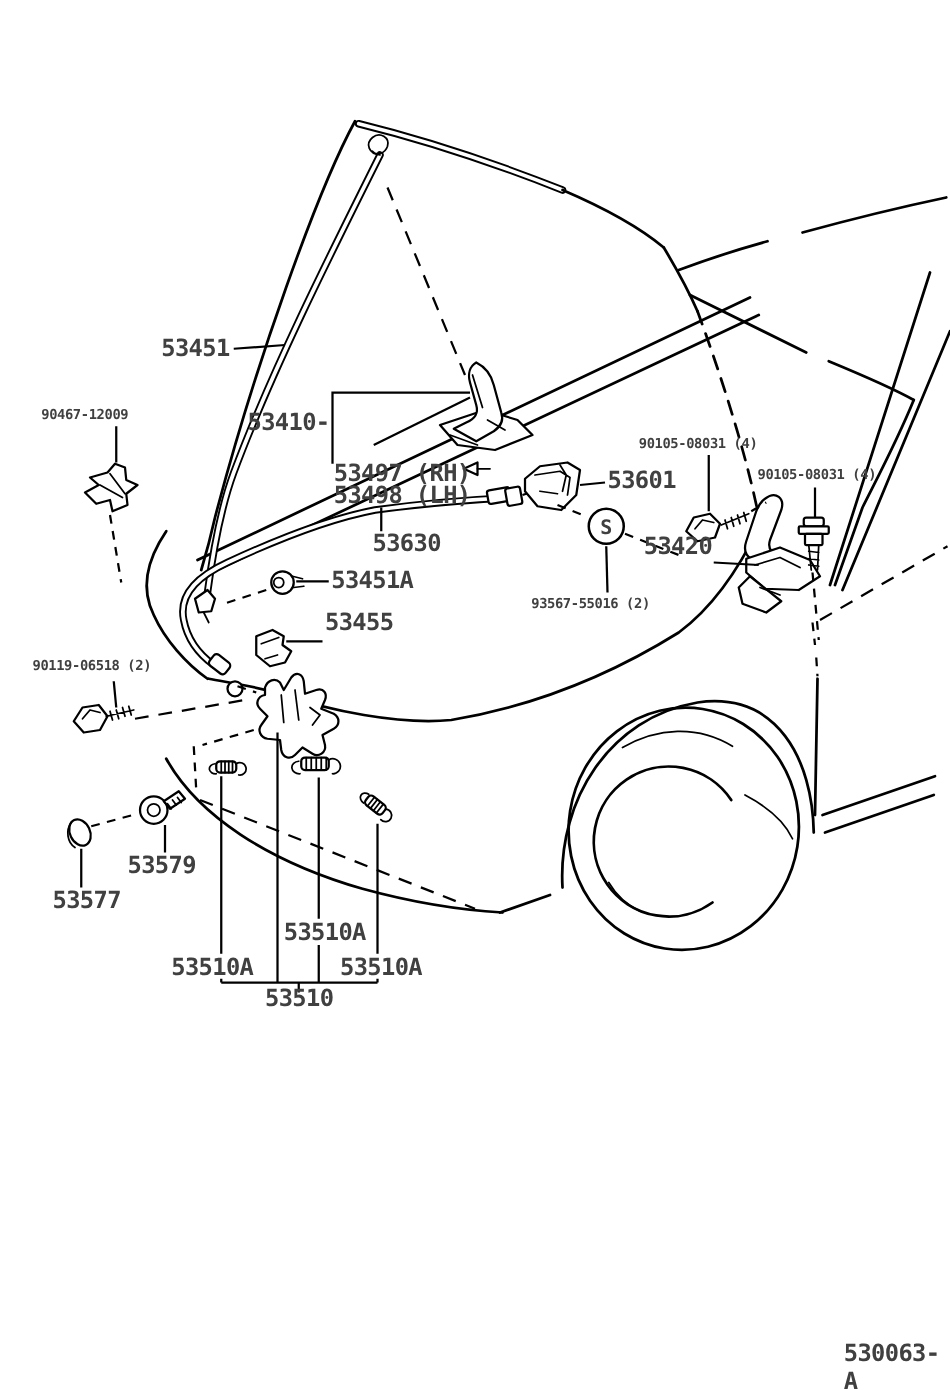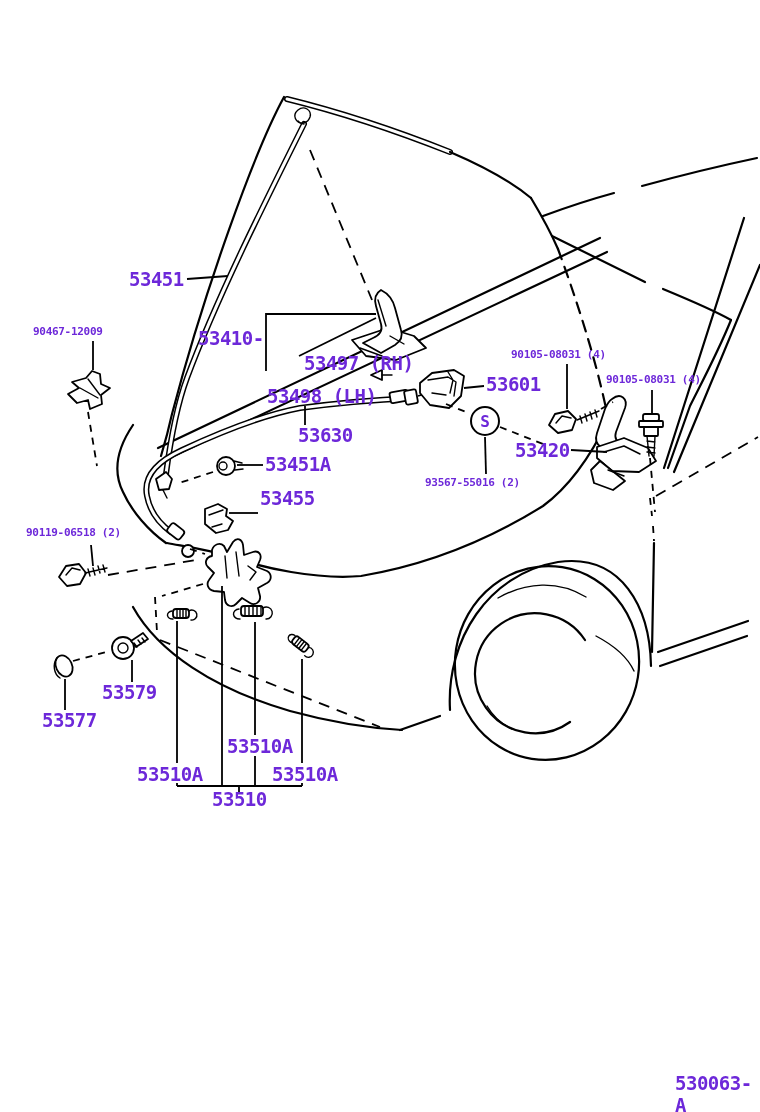--- a/index.html
+++ b/index.html
@@ -1,17 +1,17 @@
 <!DOCTYPE html>
 <html><head>
 <meta charset="utf-8">
 <style>
   html,body{margin:0;padding:0;background:#ffffff;}
   .stage{position:relative;width:760px;height:1112px;background:#ffffff;overflow:hidden;
-         font-family:"DejaVu Sans Mono",monospace;color:#6d28d9;}
+         font-family:"DejaVu Sans Mono",monospace;color:#404040;}
   svg.art{position:absolute;left:0;top:0;width:760px;height:1112px;}
   .ln{fill:none;stroke:#000;stroke-width:2.2;stroke-linecap:round;stroke-linejoin:round}
   .thin{fill:none;stroke:#000;stroke-width:1.4;stroke-linecap:round;stroke-linejoin:round}
   .wf{fill:#ffffff;stroke:#000;stroke-width:1.8;stroke-linejoin:round}
   .tube-b{fill:none;stroke:#000;stroke-width:6;stroke-linecap:round}
   .tube-w{fill:none;stroke:#ffffff;stroke-width:3;stroke-linecap:round}
   .ld{fill:none;stroke:#000;stroke-width:1.8;stroke-linecap:butt}
   .dA{stroke-dasharray:11 8}
   .dB{stroke-dasharray:7 6}
   .plbl{position:absolute;font-weight:700;line-height:1.0;white-space:nowrap;}
@@ -234,27 +234,27 @@
       <path class="ld" d="M255,622 L255,735 M255,756 L255,786"></path>
       <path class="ld" d="M302,659 L302,763 M302,783 L302,786"></path>
       <path class="ld" d="M177,786 L302,786"></path>
       <path class="ld" d="M239,786 L239,794"></path>
     </g>
   </svg>
 
   <div class="plbl pl" style="left:129px;top:270px;">53451</div>
   <div class="plbl pls" style="left:33px;top:326px;">90467-12009</div>
   <div class="plbl pl" style="left:198px;top:329px;">53410-</div>
-  <div class="plbl pl" style="left:267px;top:354px;margin-left:37px;">53497 (RH)</div>
+  <div class="plbl pl" style="left:267px;top:370px;">53497 (RH)</div>
   <div class="plbl pl" style="left:267px;top:371px;margin-top:16px;">53498 (LH)</div>
   <div class="plbl pls" style="left:511px;top:349px;">90105-08031 (4)</div>
   <div class="plbl pls" style="left:606px;top:374px;">90105-08031 (4)</div>
   <div class="plbl pl" style="left:486px;top:375px;">53601</div>
   <div class="plbl pl" style="left:298px;top:426px;">53630</div>
-  <div class="plbl pl" style="left:515px;top:441px;">53420</div>
+  <div class="plbl pl" style="left:515px;top:428px;">53420</div>
   <div class="plbl pl" style="left:265px;top:455px;">53451A</div>
   <div class="plbl pls" style="left:425px;top:477px;">93567-55016 (2)</div>
   <div class="plbl pl" style="left:260px;top:489px;">53455</div>
   <div class="plbl pls" style="left:26px;top:527px;text-align:right;">90119-06518 (2)</div>
   <div class="plbl pl" style="left:102px;top:683px;">53579</div>
   <div class="plbl pl" style="left:42px;top:711px;">53577</div>
   <div class="plbl pl" style="left:227px;top:737px;">53510A</div>
   <div class="plbl pl" style="left:137px;top:765px;">53510A</div>
   <div class="plbl pl" style="left:272px;top:765px;">53510A</div>
   <div class="plbl pl" style="left:212px;top:768px;margin-top:22px;">53510</div>

